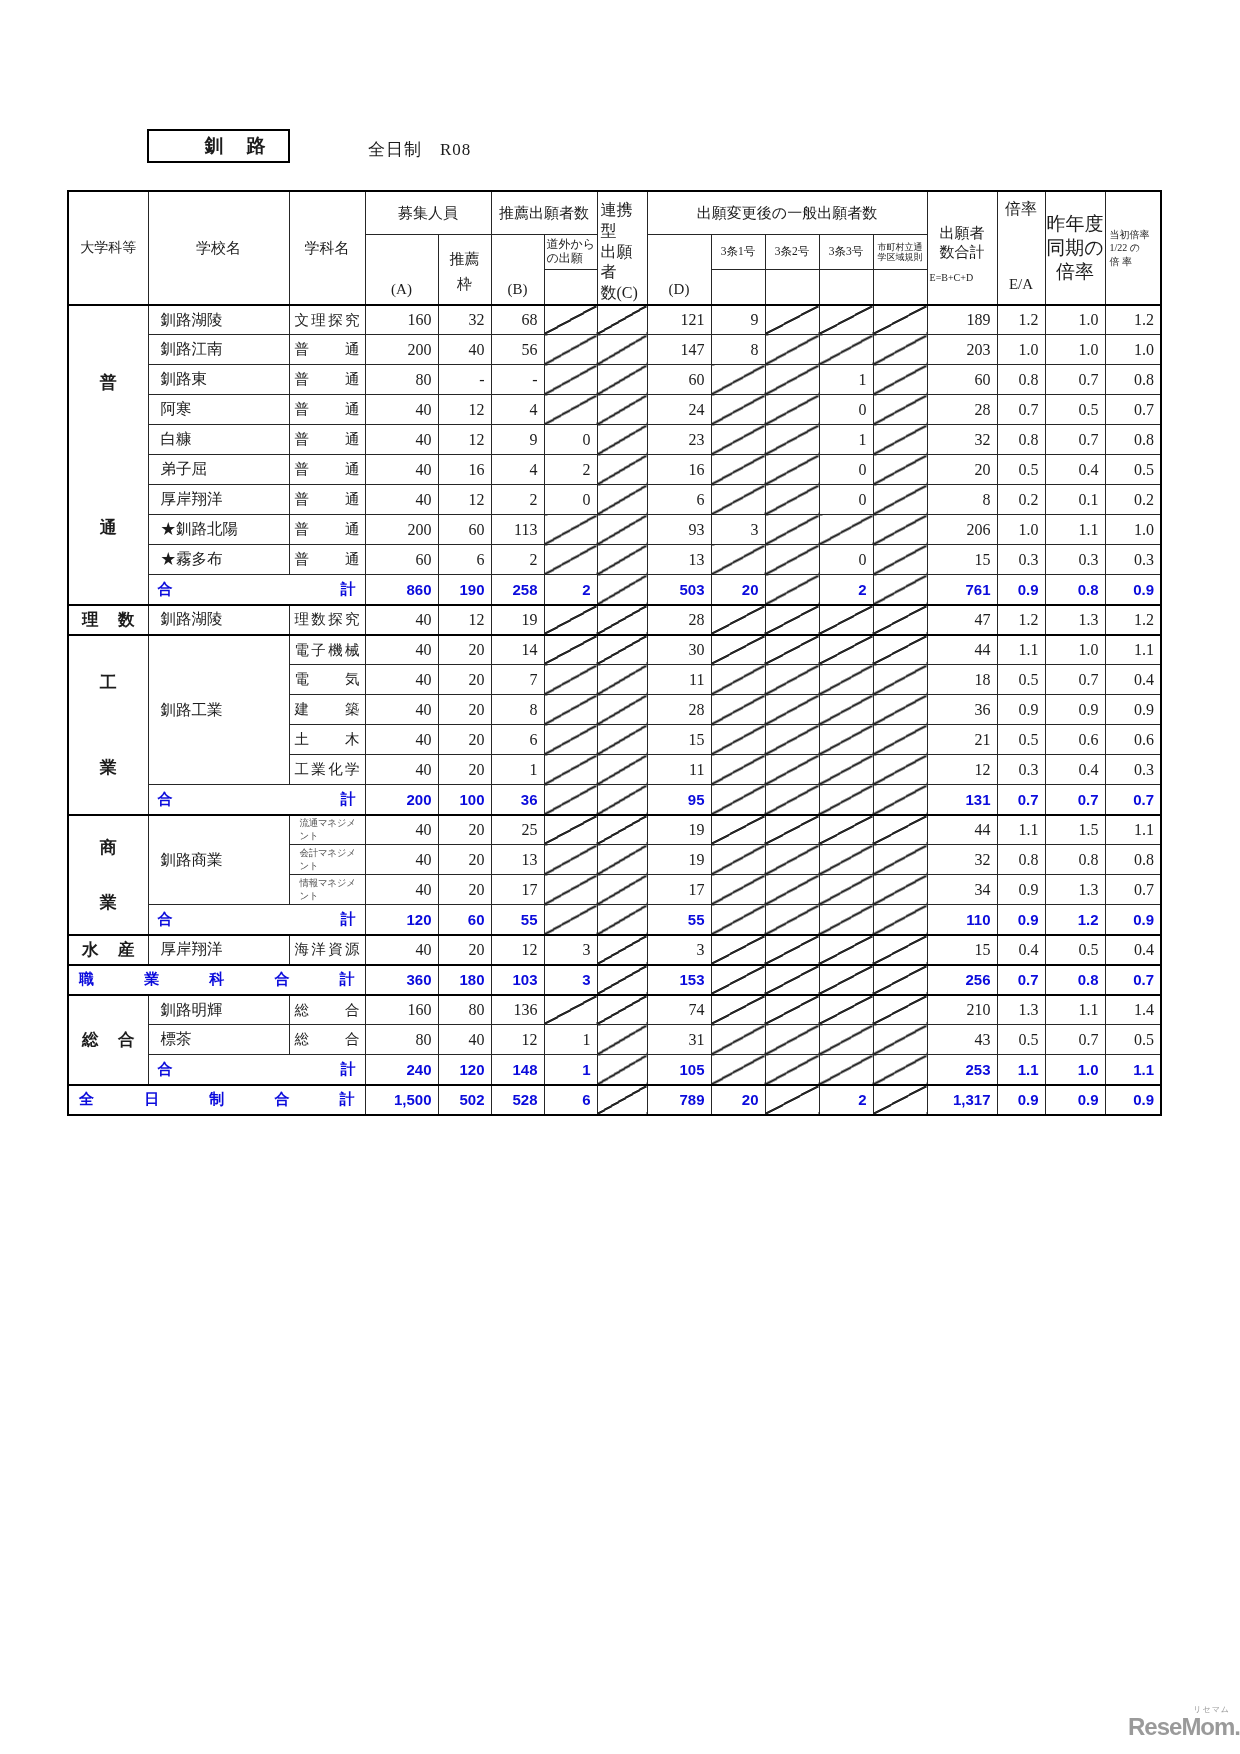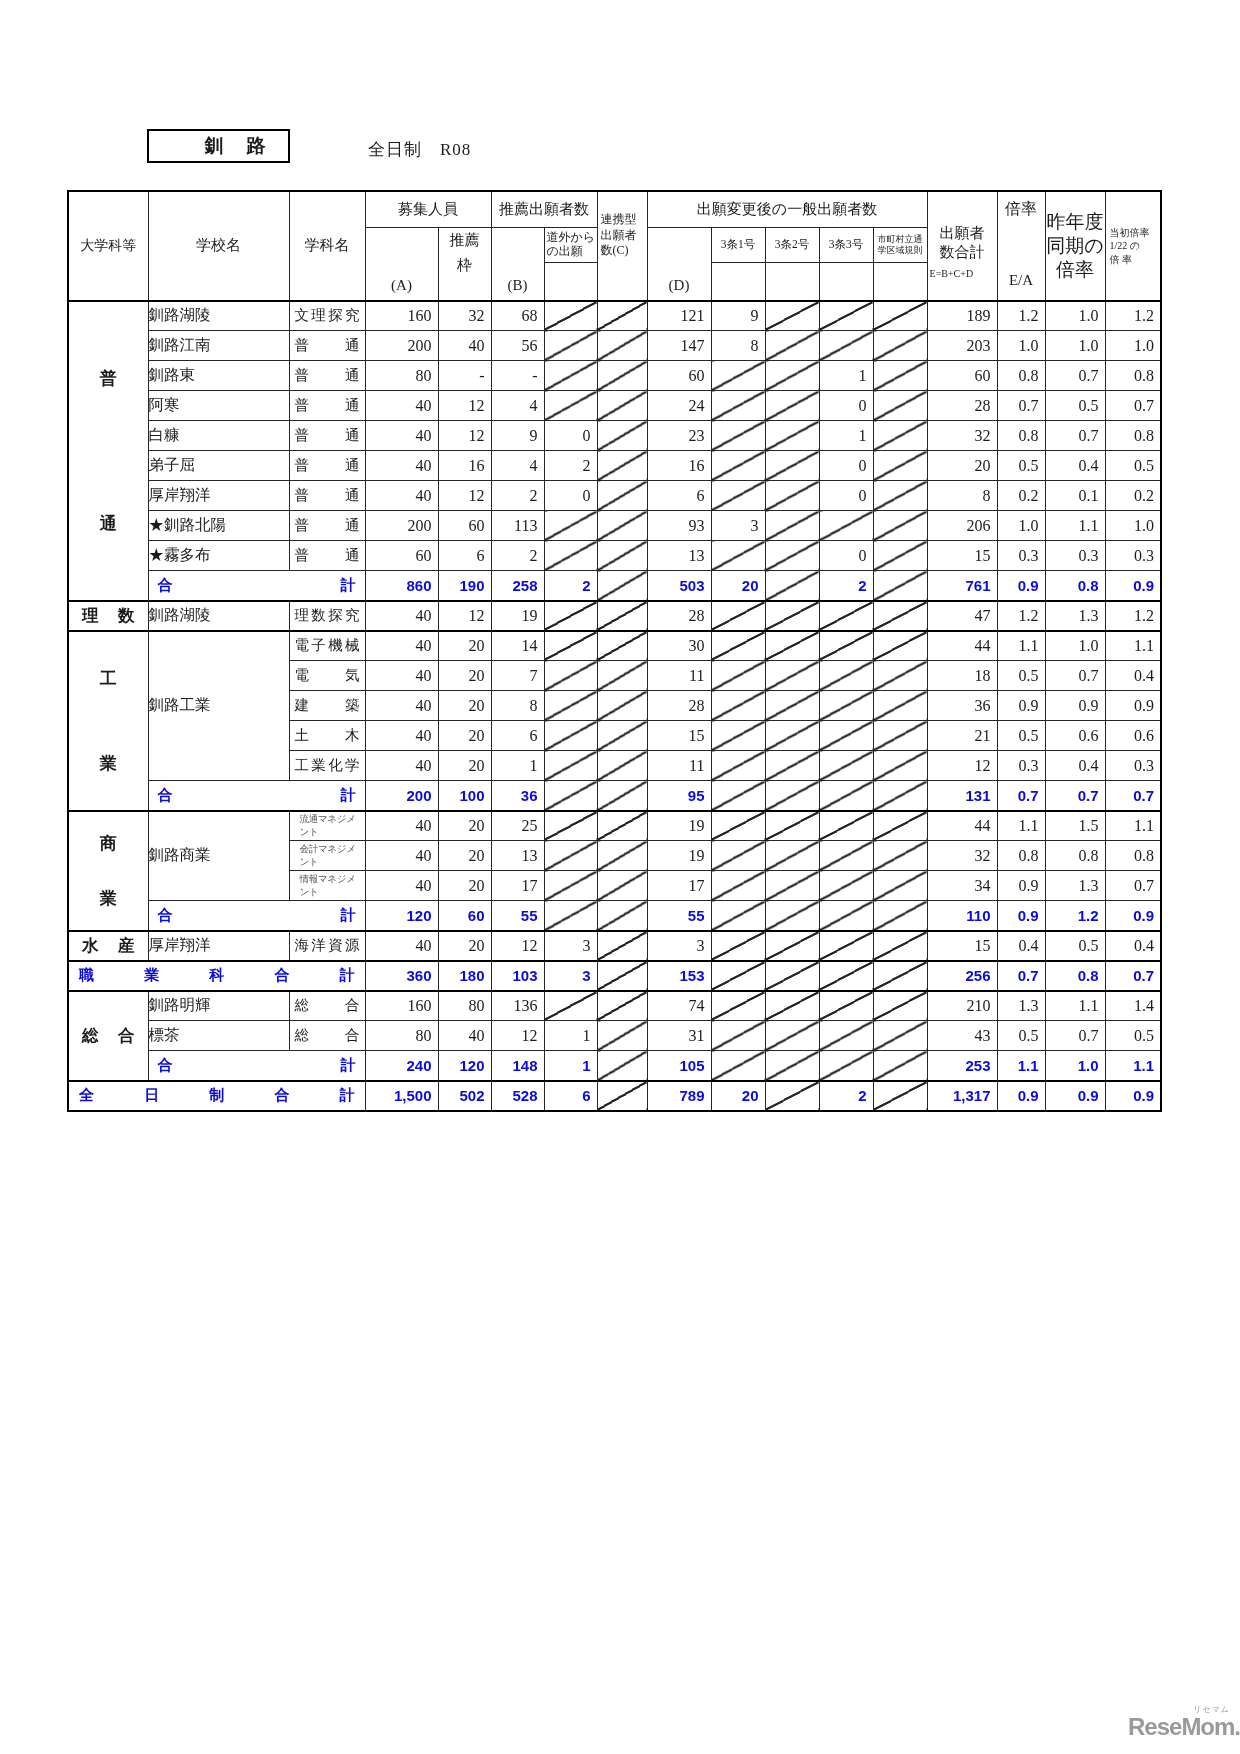--- a/index.html
+++ b/index.html
@@ -22,39 +22,39 @@
   table{position:absolute;left:67px;top:190px;width:1093px;border-collapse:collapse;
         table-layout:fixed;border:2.6px solid #000;}
   th,td{border:1.5px solid var(--line);padding:0;overflow:hidden;}
   th{font-weight:normal;font-size:15px;text-align:center;vertical-align:middle;line-height:1.25;}
   .pre{white-space:pre-line;}
 
   tr.h1{height:36px;}
   tr.h2{height:56px;}
   tr.h2 th{border-bottom:2px solid #000;}
   .bot{vertical-align:bottom;padding-bottom:5px;font-size:15px;}
-  .waku{vertical-align:bottom;padding-bottom:22px;line-height:25px;font-size:15px;}
+  .waku{vertical-align:bottom;padding-bottom:7px;line-height:25px;font-size:15px;}
   .subcell{vertical-align:top;}
   .subbox{height:35px;border-bottom:1.5px solid var(--line);display:flex;align-items:center;
           justify-content:center;line-height:1.15;}
   .subbox.j{font-size:11.5px;}
   .subbox.rule{font-size:9px;}
   .subbox.dogai{font-size:12px;justify-content:flex-start;text-align:left;padding-left:2px;}
-  .th-renkei{vertical-align:top;text-align:left;padding:20px 0 0 3px;font-size:12px;line-height:1.3;}
+  .th-renkei{vertical-align:top;text-align:left;padding:8px 0 0 3px;font-size:16px;line-height:1.3;}
   .th-total{position:relative;vertical-align:top;padding-top:13px;font-size:15px;}
   .th-total .formula{position:absolute;bottom:19px;left:2px;font-size:10px;white-space:nowrap;}
   .th-ratio{position:relative;vertical-align:top;padding-top:7px;font-size:16px;}
   .th-ratio .ea{position:absolute;bottom:10px;left:0;width:100%;text-align:center;font-size:15px;}
   .th-prev{font-size:19px;}
   .th-init{font-size:10px;text-align:left;padding-left:4px;line-height:1.35;}
 
   tbody tr{height:30px;}
   tbody td{font-size:16px;text-align:center;}
   .num{text-align:right;padding-right:6px;}
-  .school{text-align:left;font-size:15.5px;}
+  .school{text-align:left;padding-left:12px;font-size:15.5px;}
   .spread{text-align:justify;text-align-last:justify;}
   .dept{font-size:14.5px;padding:0 5px;}
   .dept-sm{font-size:9.5px;color:#555;text-align:left;padding-left:10px;letter-spacing:-0.3px;}
   .cat{font-weight:bold;font-size:17px;}
   .cat-h{padding:0 13px;font-size:16.5px;}
   .catcol{display:flex;flex-direction:column;justify-content:space-around;align-items:center;}
   .tlabel{padding:0 9px;font-size:16.5px;}
   .glabel{padding:0 10px;font-size:16.5px;}
   tr.sum td{color:var(--blue);font-weight:bold;font-family:var(--sans);font-size:15px;}
   tr.sec-top td{border-top:2.3px solid #000;}

